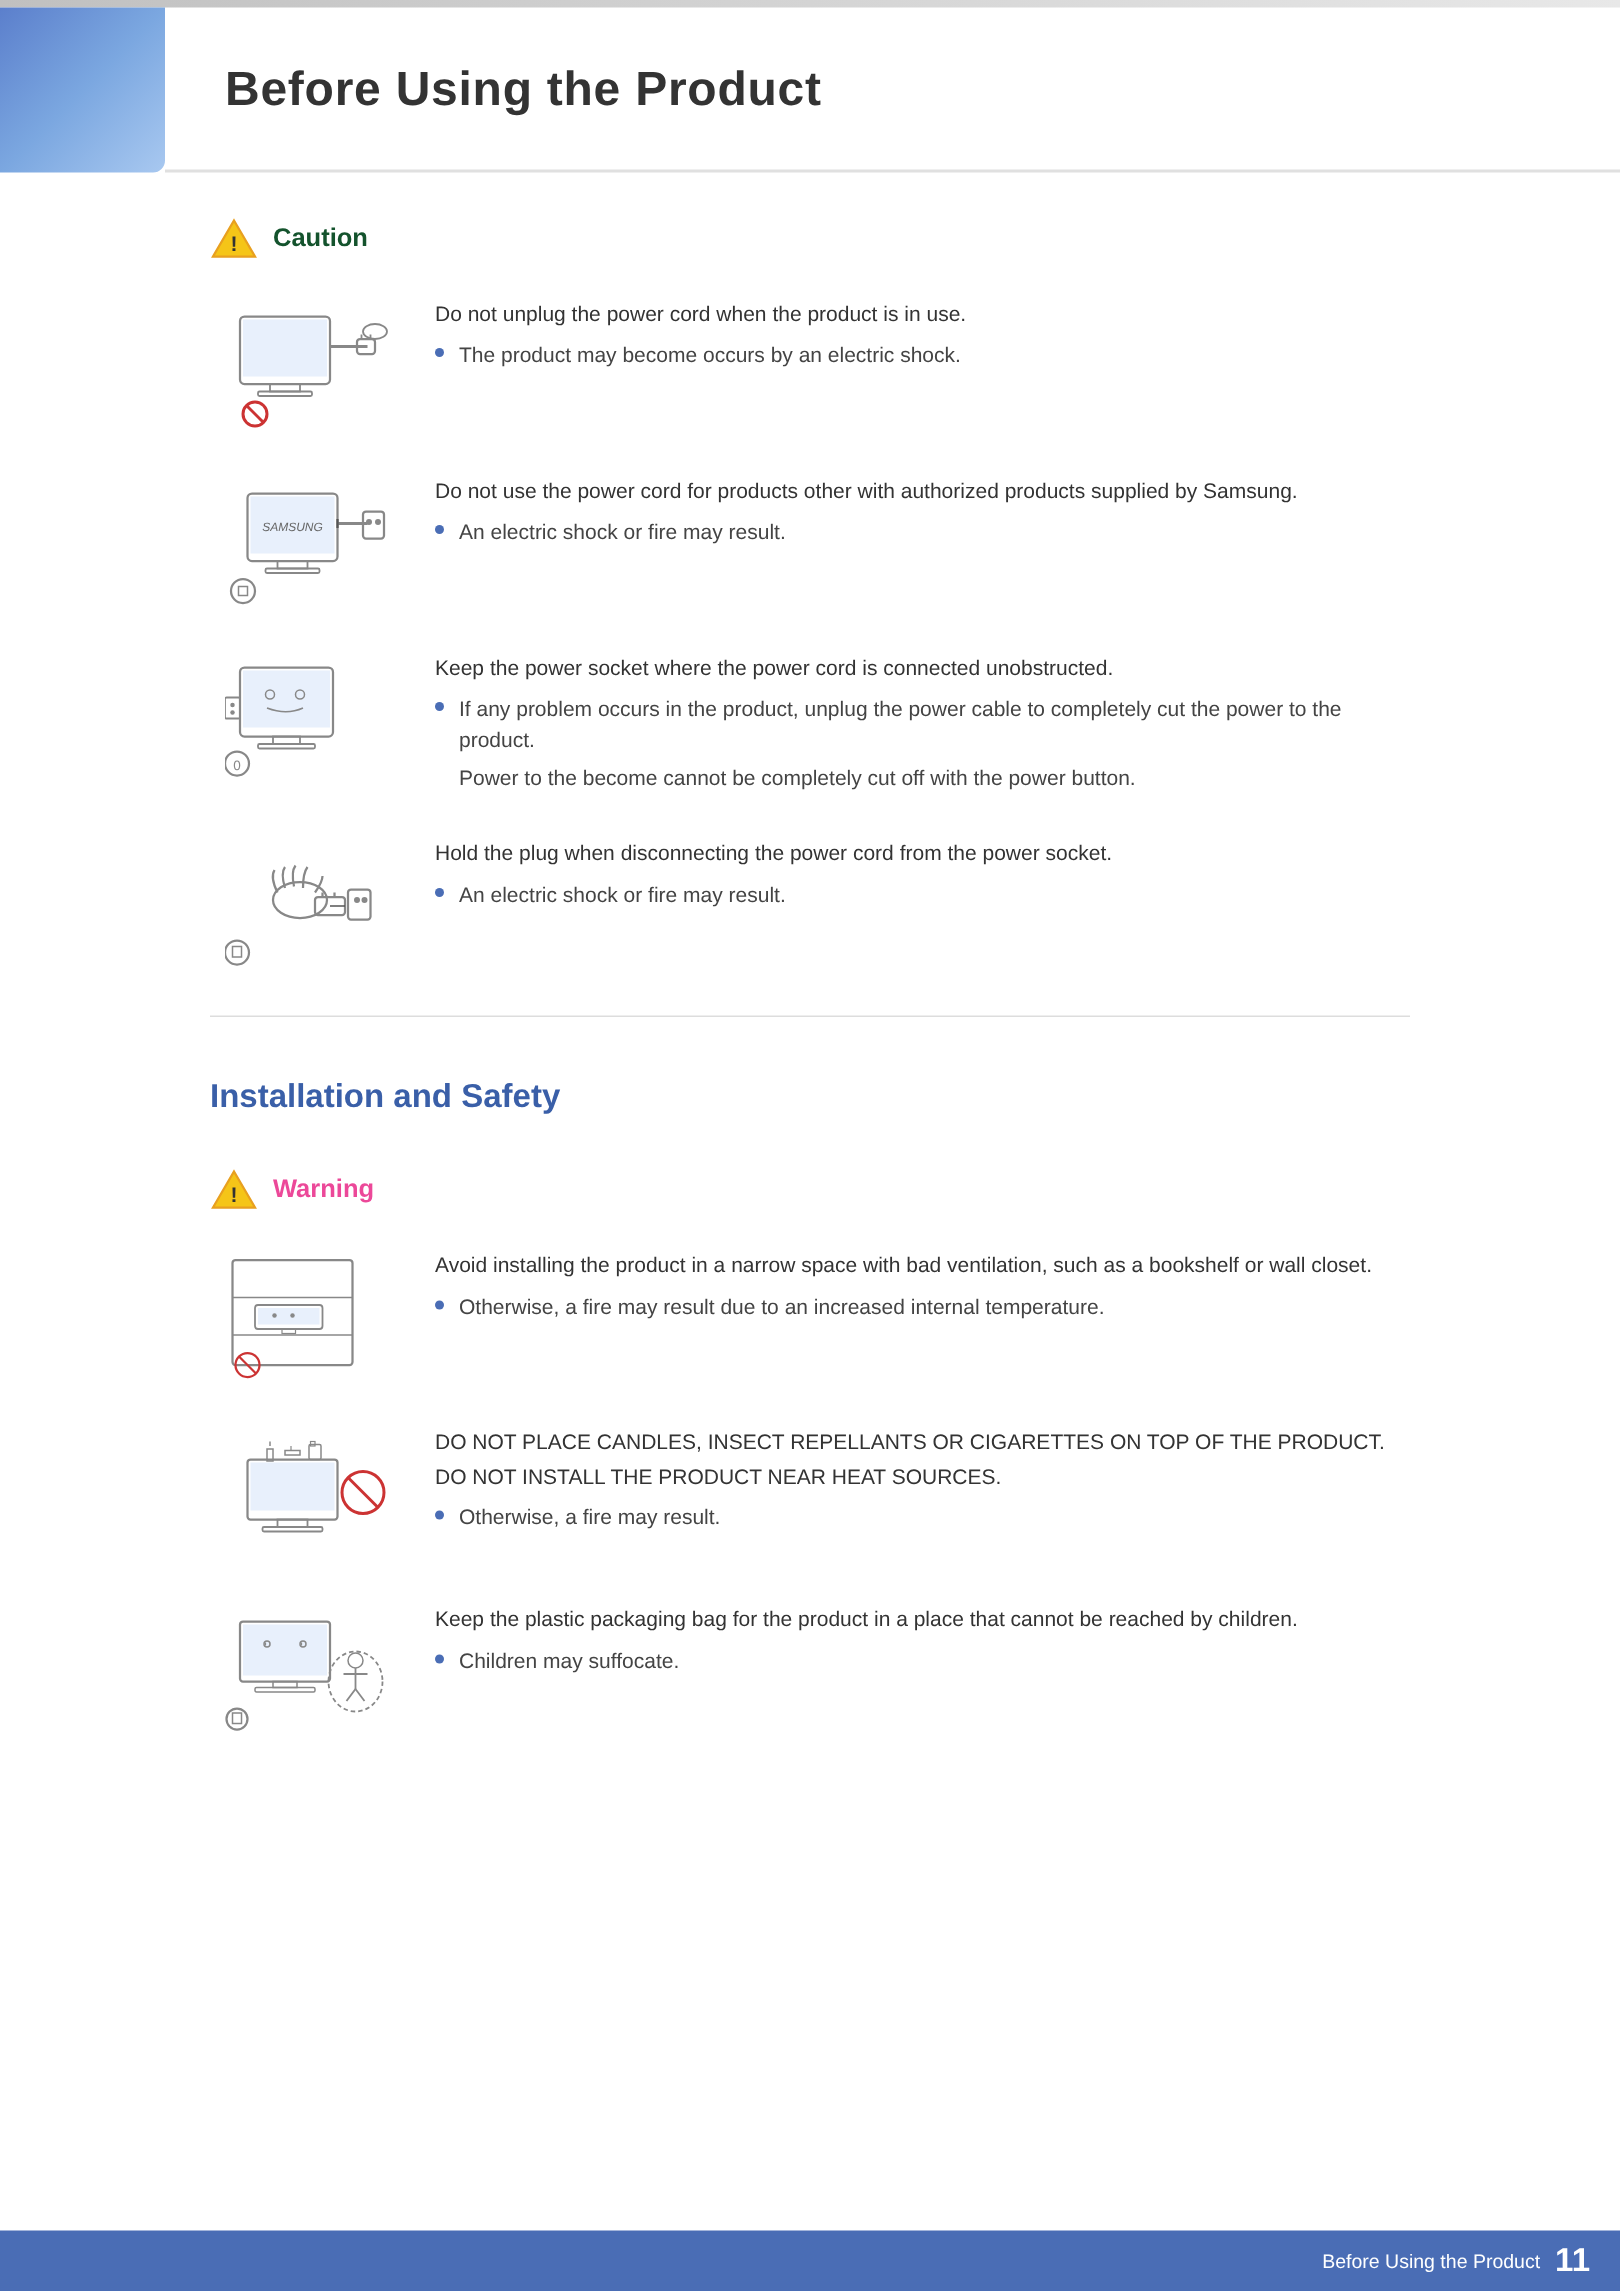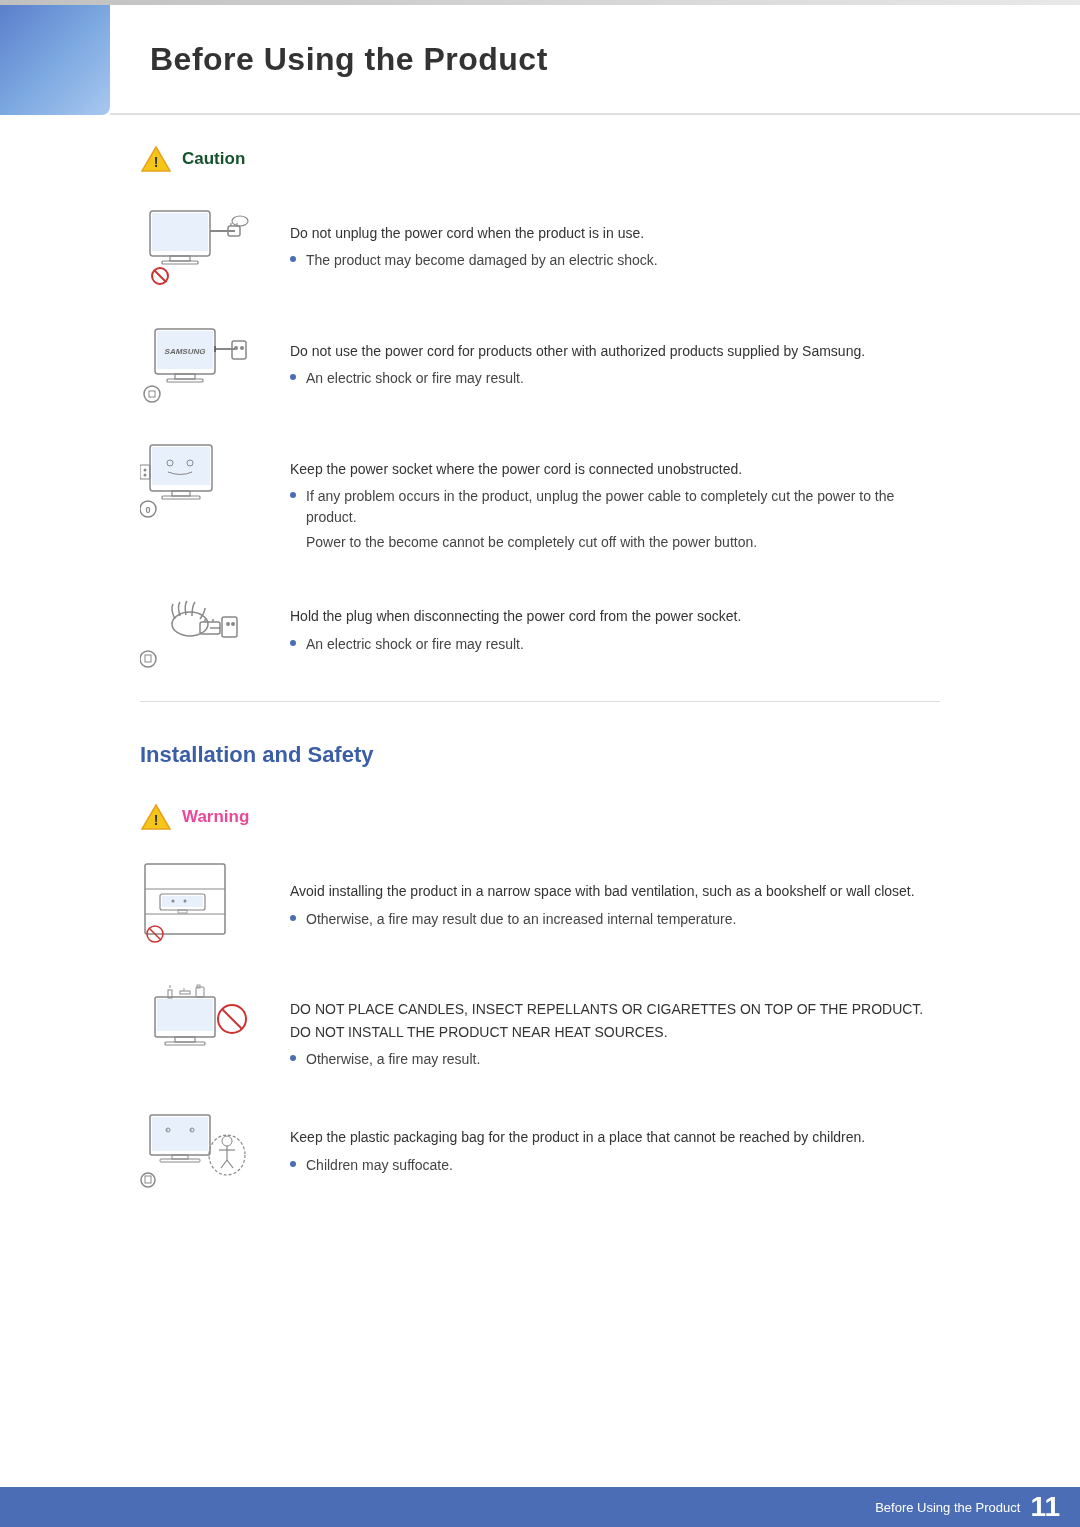--- a/index.html
+++ b/index.html
@@ -63,27 +63,25 @@
       margin-bottom: 28px;
     }
 
     .block-image {
       width: 120px;
       height: 90px;
       flex-shrink: 0;
       margin-right: 30px;
       display: flex;
       align-items: center;
-      justify-content: flex-start;
-      font-weight: bold;
+      justify-content: flex-end;
     }
 
     .block-text {
       flex: 1;
-      margin-top: 24px;
     }
 
     .main-text {
       font-size: 14px;
       color: #333;
       line-height: 1.6;
       margin-bottom: 6px;
     }
 
     .bullet-item {
@@ -148,21 +146,21 @@
     }
 
     .footer-text {
       color: #ffffff;
       font-size: 13px;
       margin-right: 10px;
     }
 
     .footer-number {
       color: #ffffff;
-      font-size: 28px;
+      font-size: 22px;
       font-weight: bold;
     }
 
     
     .header-stripe {
       width: 100%;
       height: 5px;
       background: linear-gradient(to right, #c0c0c0 0%, #e8e8e8 100%);
     }
 
@@ -219,21 +217,21 @@
         <ellipse cx="100" cy="20" rx="8" ry="5" fill="none" stroke="#888" stroke-width="1.2"></ellipse>
 
         <circle cx="20" cy="75" r="8" fill="none" stroke="#cc3333" stroke-width="2"></circle>
         <line x1="14" y1="69" x2="26" y2="81" stroke="#cc3333" stroke-width="2"></line>
       </svg>
     </div>
     <div class="block-text">
       <p class="main-text">Do not unplug the power cord when the product is in use.</p>
       <div class="bullet-item">
         <div class="bullet-dot"></div>
-        <span class="bullet-text">The product may become damaged by an electric shock.</span>
+        <span class="bullet-text">The product may become occurs by an electric shock.</span>
       </div>
     </div>
   </div>
 
   <div class="content-block">
     <div class="block-image">
       <svg width="110" height="85" viewBox="0 0 110 85" xmlns="http://www.w3.org/2000/svg">
 
         <rect x="15" y="10" width="60" height="45" rx="3" fill="none" stroke="#888" stroke-width="1.5"></rect>
         <rect x="17" y="12" width="56" height="38" fill="#e8f0fc"></rect>

